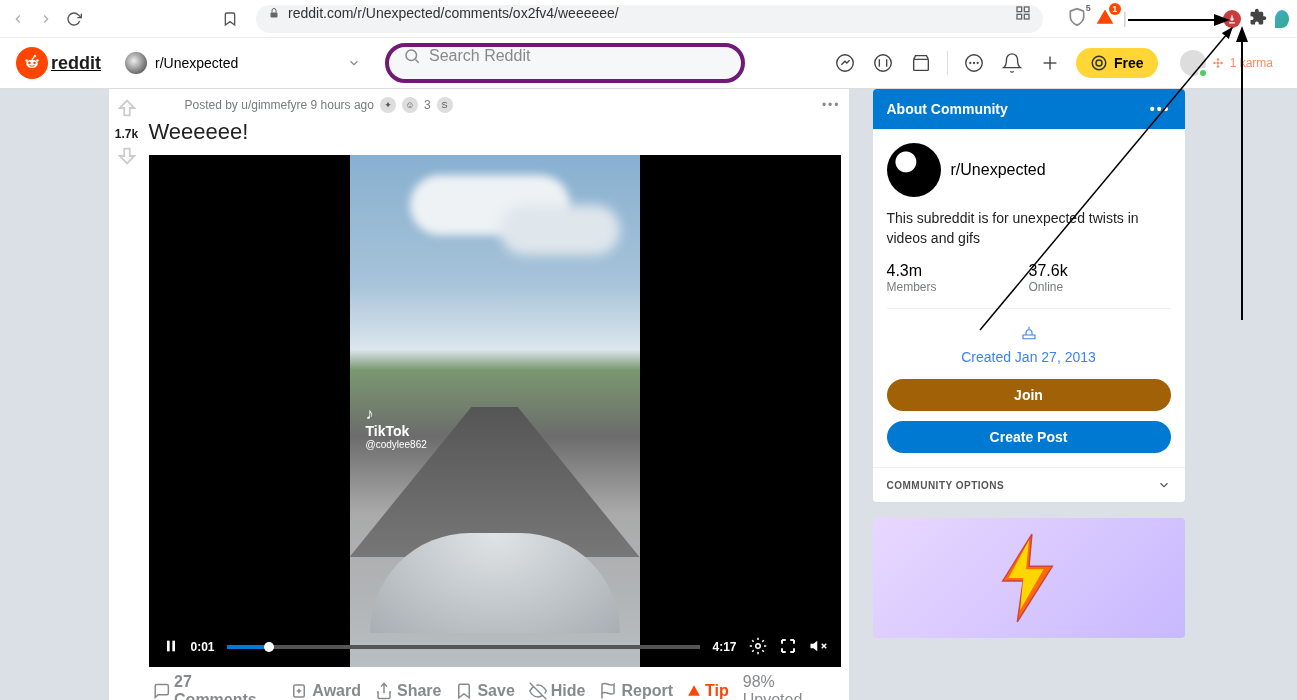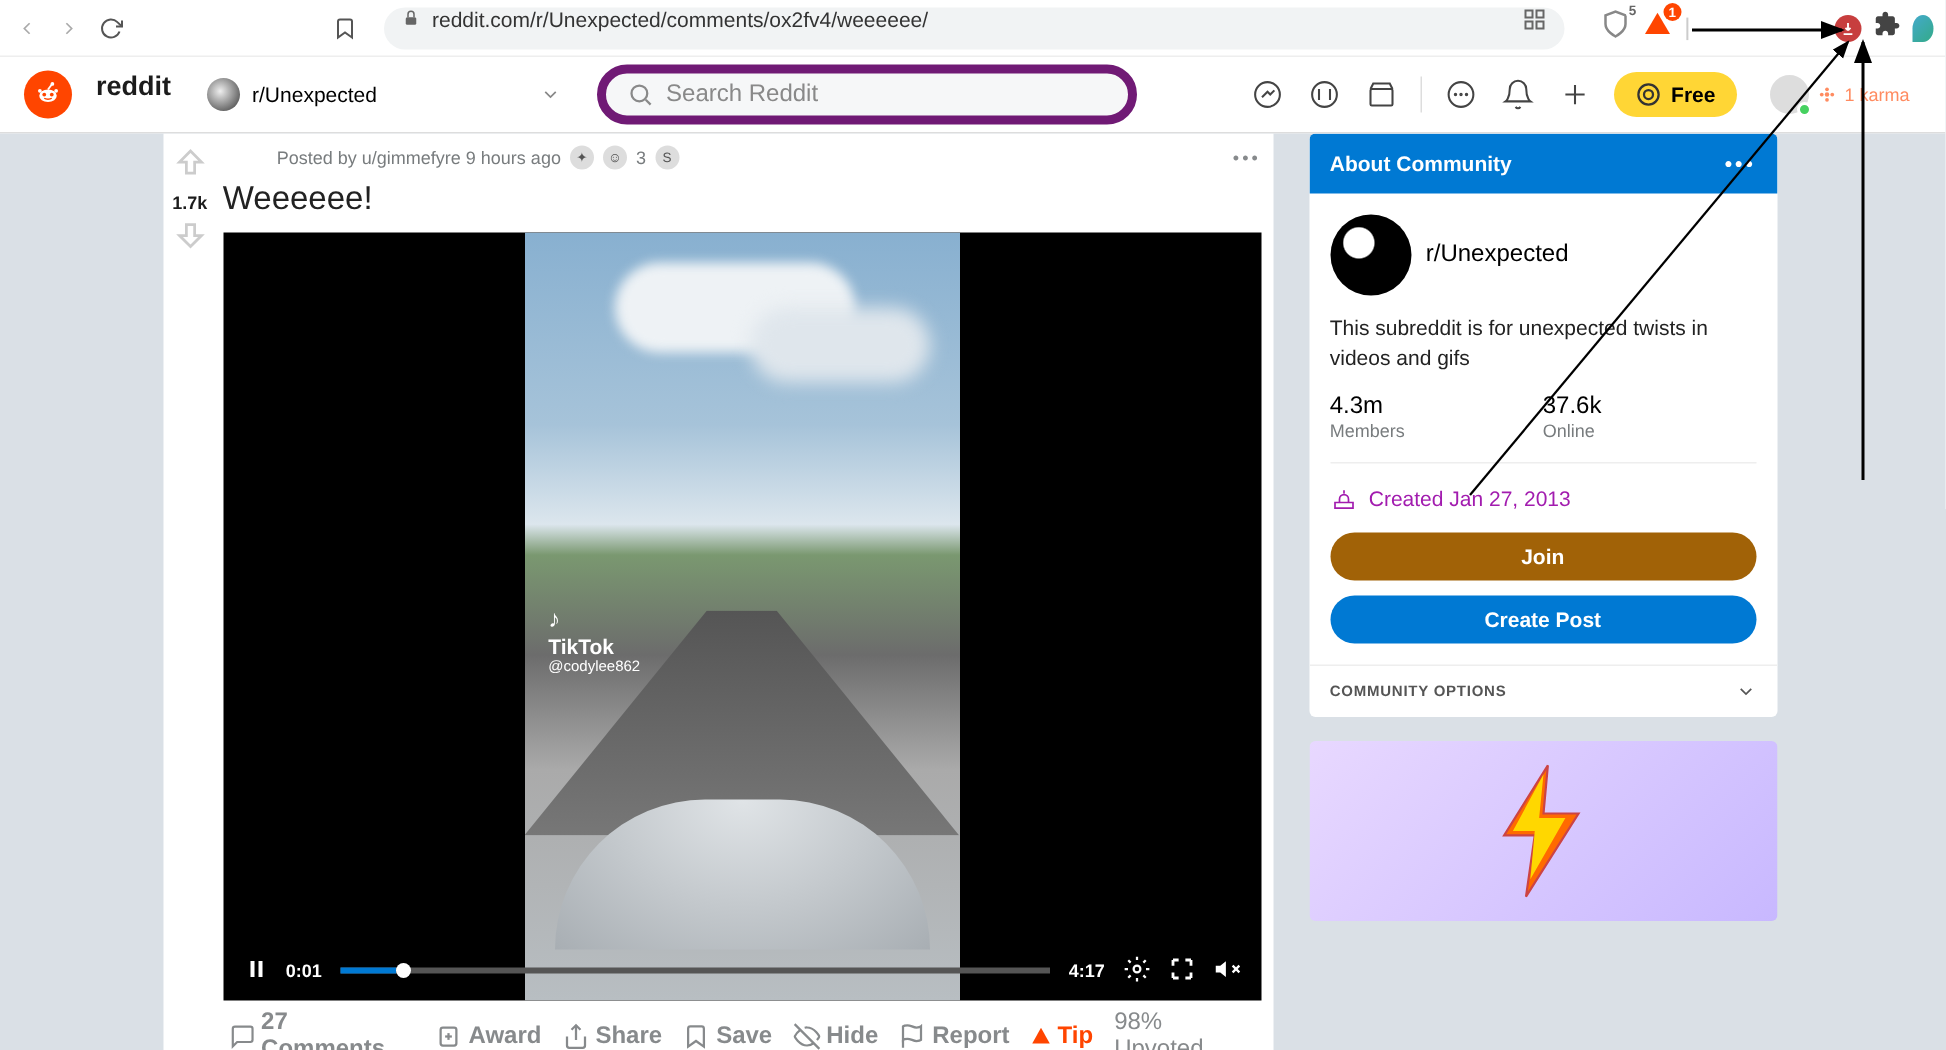--- a/index.html
+++ b/index.html
@@ -13,27 +13,27 @@
 .lock-icon { margin-right: 8px; color: #666; }
 .ext-icons { display: flex; align-items: center; gap: 8px; margin-left: 8px; }
 .shield { position: relative; }
 .shield-badge { position: absolute; top: -4px; right: -6px; background: #fff; color: #666; font-size: 9px; font-weight: bold; border-radius: 3px; padding: 0 2px; }
 .brave-tri { color: #ff4500; }
 .brave-badge { position: absolute; top: -4px; right: -6px; background: #ff4500; color: #fff; font-size: 9px; font-weight: bold; border-radius: 50%; width: 12px; height: 12px; display: flex; align-items: center; justify-content: center; }
 .red-circle { width: 18px; height: 18px; background: #c73e3e; border-radius: 50%; display: flex; align-items: center; justify-content: center; }
 .puzzle { color: #444; }
 
 .reddit-header { height: 51px; background: #fff; border-bottom: 1px solid #ddd; display: flex; align-items: center; padding: 0 16px; gap: 12px; }
-.reddit-logo { display: flex; align-items: flex-start; gap: 16px; }
+.reddit-logo { display: flex; align-items: center; gap: 3px; text-decoration: underline; }
 .logo-circle { width: 32px; height: 32px; background: #ff4500; border-radius: 50%; display: flex; align-items: center; justify-content: center; }
 .logo-text { font-weight: bold; font-size: 18px; color: #1c1c1c; }
 .sub-dropdown { display: flex; align-items: center; gap: 8px; padding: 0 12px; height: 36px; min-width: 260px; }
 .sub-avatar { width: 22px; height: 22px; border-radius: 50%; background: radial-gradient(circle at 40% 40%, #eee, #333); }
 .sub-name { font-size: 14px; font-weight: 500; flex: 1; }
-.search-box { flex: 1; max-width: 360px; height: 40px; background: #f6f7f8; border: 6px solid #701a75; border-radius: 20px; display: flex; align-items: center; padding: 0 14px; gap: 8px; color: #898989; }
+.search-box { flex: 1; max-width: 360px; height: 40px; background: #f6f7f8; border: 4px solid #701a75; border-radius: 20px; display: flex; padding: 0 14px; gap: 8px; color: #898989; }
 .header-icons { display: flex; align-items: center; gap: 14px; margin-left: auto; }
 .header-icon { width: 24px; height: 24px; color: #444; display: flex; align-items: center; justify-content: center; }
 .free-pill { background: #ffd635; border-radius: 20px; padding: 6px 14px; display: flex; align-items: center; gap: 6px; font-size: 14px; font-weight: 600; }
 .user-area { display: flex; align-items: center; gap: 6px; padding: 0 8px; }
 .user-avatar { width: 26px; height: 26px; border-radius: 50%; background: #ddd; position: relative; }
 .user-status { position: absolute; bottom: -2px; right: -2px; width: 10px; height: 10px; background: #46d160; border: 2px solid #fff; border-radius: 50%; }
 .karma-text { font-size: 12px; color: #ff8b60; }
 .karma-gear { color: #ff8b60; }
 
 .page-bg { background: #dae0e6; height: calc(700px - 38px - 51px); display: flex; justify-content: center; overflow: hidden; }
@@ -71,21 +71,21 @@
 .card-body { padding: 14px; }
 .comm-row { display: flex; align-items: center; gap: 10px; }
 .comm-avatar { width: 54px; height: 54px; border-radius: 50%; background: radial-gradient(circle at 35% 35%, #fff 0%, #fff 20%, #000 22%, #000 100%); position: relative; }
 .comm-name { font-size: 16px; font-weight: 500; }
 .comm-desc { font-size: 14px; color: #222; margin-top: 12px; line-height: 1.4; }
 .stats-row { display: flex; margin-top: 14px; }
 .stat { flex: 1; }
 .stat-num { font-size: 16px; font-weight: 500; }
 .stat-lbl { font-size: 12px; color: #787c7e; }
 .divider { height: 1px; background: #eee; margin: 14px 0; }
-.created-row { font-size: 14px; color: #a21caf; display: flex; align-items: center; gap: 8px; }
+.created-row { font-size: 14px; color: #3b82f6; display: flex; align-items: center; gap: 8px; flex-direction: column; }
 .btn { display: block; width: 100%; padding: 8px; border-radius: 20px; font-size: 14px; font-weight: bold; text-align: center; border: none; cursor: pointer; }
 .btn-primary { background: #a16207; color: #fff; }
 .btn-secondary { background: #0079d3; color: #fff; margin-top: 10px; }
 .comm-opts { padding: 10px 14px; font-size: 10px; font-weight: bold; color: #555; letter-spacing: 0.5px; display: flex; justify-content: space-between; align-items: center; border-top: 1px solid #eee; }
 .powerup-body { height: 120px; background: linear-gradient(135deg, #e8d8ff, #c8b8ff); display: flex; align-items: center; justify-content: center; }
 .bolt { font-size: 64px; }
 
 .annotation-arrow { position: absolute; pointer-events: none; }
 </style>
 </head>

